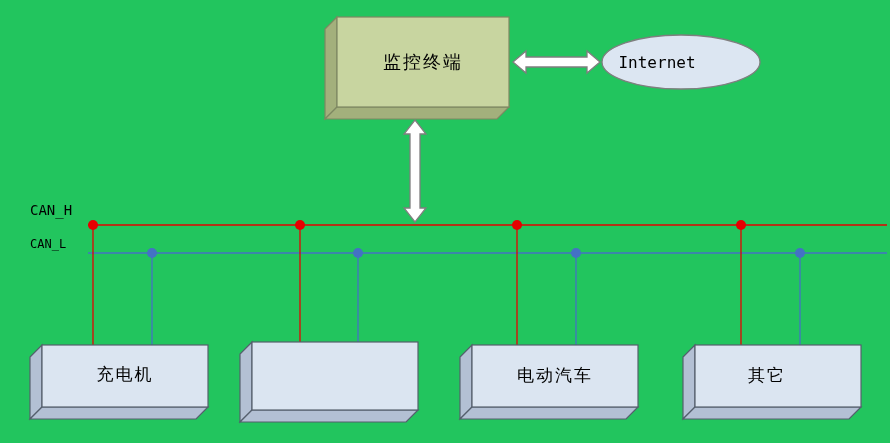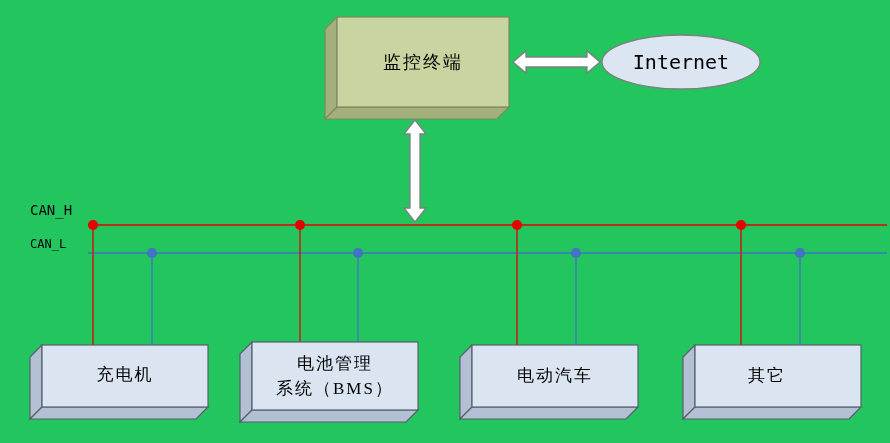--- a/index.html
+++ b/index.html
@@ -32,21 +32,21 @@
     color:#000;
     display:flex;
     align-items:center;
     justify-content:center;
     text-align:center;
   }
   .cjk { font-family:"Liberation Serif", serif; letter-spacing:2px; }
   .mono { font-family:"DejaVu Sans Mono", monospace; }
 
   .terminal-label { left:337px; top:17px;  width:172px; height:90px; font-size:18px; }
-  .internet-label { left:602px; top:35px;  width:158px; height:54px; font-size:20px; }
+  .internet-label { left:578px; top:35px;  width:158px; height:54px; font-size:16px; }
   .can-h-label    { left:30px;  top:202px; font-size:14px; }
   .can-l-label    { left:30px;  top:237px; font-size:12px; }
 
   .node-label { flex-direction:column; font-size:17px; line-height:1.5; }
   .node-label span { display:block; }
   .node1 { left:42px;  top:345px; width:166px; height:60px; }
   .node2 { left:252px; top:342px; width:166px; height:68px; }
   .node3 { left:472px; top:345px; width:166px; height:62px;border-radius:24px; }
   .node4 { left:668px; top:345px; width:186px; height:62px;padding-left:12px; }
 </style>
@@ -131,24 +131,20 @@
 
   <div class="label mono can-h-label">CAN_H</div>
 
   <div class="label mono can-l-label">CAN_L</div>
 
   <div class="label cjk node-label node1">
     <span>充电机</span>
     <span></span>
   </div>
 
-  <div class="label cjk node-label node2">
-    <span>电池管理</span>
-    <span>系统（BMS）</span>
-  </div>
 
   <div class="label cjk node-label node3">
     <span>电动汽车</span>
     <span></span>
   </div>
 
   <div class="label cjk node-label node4">
     <span>其它</span>
     <span></span>
   </div>

